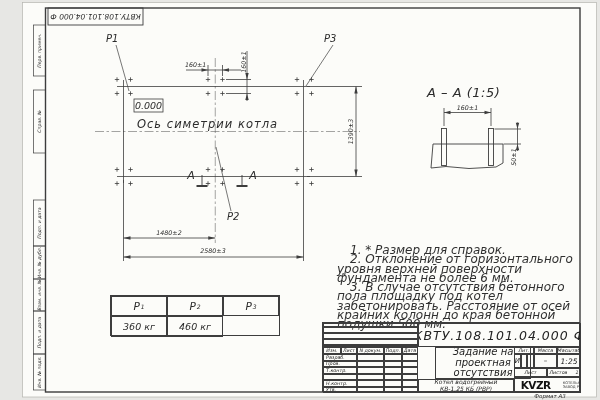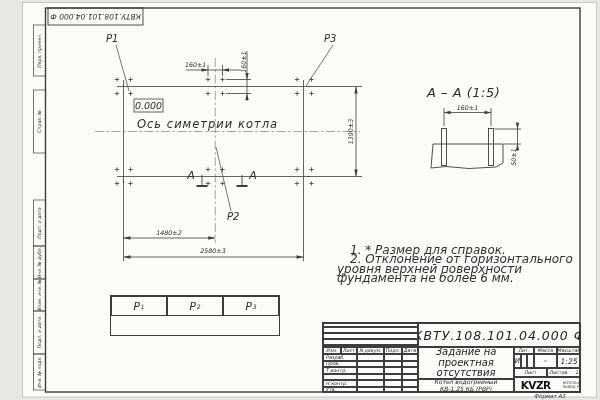--- a/index.html
+++ b/index.html
@@ -172,36 +172,39 @@
       <path class="arr" d="M517.5 144 L515.8 150.2 L519.2 150.2 Z"></path>
       <text transform="rotate(-90 513.5 157)" x="513.5" y="159" text-anchor="middle" font-size="6.3">50±1</text>
     </g>
   </g>
 </svg>
 
 
 <div id="notes" class="ov">
   <p>1. * Размер для справок.</p>
   <p>2. Отклонение от горизонтального уровня верхней поверхности фундамента не более 6 мм.</p>
+  <p>3. В случае отсутствия бетонного пола площадку под котел забетонировать. Расстояние от осей крайних колонн до края бетонной подушки 500 мм.</p>
 </div>
 
 
 <div id="ltable" class="ov">
   <div class="tc hd">
     <span>P</span>
         <sub>1</sub>
   </div>
   <div class="tc hd">
     <span>P</span>
         <sub>2</sub>
   </div>
   <div class="tc hd">
     <span>P</span>
         <sub>3</sub>
   </div>
+  <div class="tc vl">360 кг</div>
+  <div class="tc vl">460 кг</div>
 </div>
 
 
 <div id="tblock" class="ov">
 
   <div class="cell chg" style="left:0;top:0;width:95px;height:24px;">
     <i class="c"></i>
         <i class="c"></i>
         <i class="c"></i>
         <i class="c"></i>
@@ -249,21 +252,21 @@
   <div class="cell" style="left:34px;top:57px;width:27px;height:6.5px;"></div>
   <div class="cell" style="left:61px;top:57px;width:18px;height:6.5px;"></div>
   <div class="cell" style="left:79px;top:57px;width:16px;height:6.5px;"></div>
   <div class="cell small lbl" style="left:0;top:63.5px;width:34px;height:6.5px;">Утв.</div>
   <div class="cell" style="left:34px;top:63.5px;width:27px;height:6.5px;"></div>
   <div class="cell" style="left:61px;top:63.5px;width:18px;height:6.5px;"></div>
   <div class="cell" style="left:79px;top:63.5px;width:16px;height:6.5px;"></div>
 
   <div id="doccell" class="cell" style="left:95px;top:0;width:163px;height:24px;">КВТУ.108.101.04.000 Ф</div>
 
-  <div id="titlecell" class="cell" style="left:95px;top:24px;width:96px;height:32px;text-align:right;">
+  <div id="titlecell" class="cell" style="left:112px;top:24px;width:96px;height:32px;text-align:right;">
     <div>Задание на</div>
     <div>проектная</div>
     <div>отсутствия</div>
   </div>
 
   <div id="prodcell" class="cell" style="left:95px;top:56px;width:96px;height:14px;">
     <div>Котел водогрейный</div>
     <div>КВ-1,25 КБ (РВР)</div>
   </div>
 

